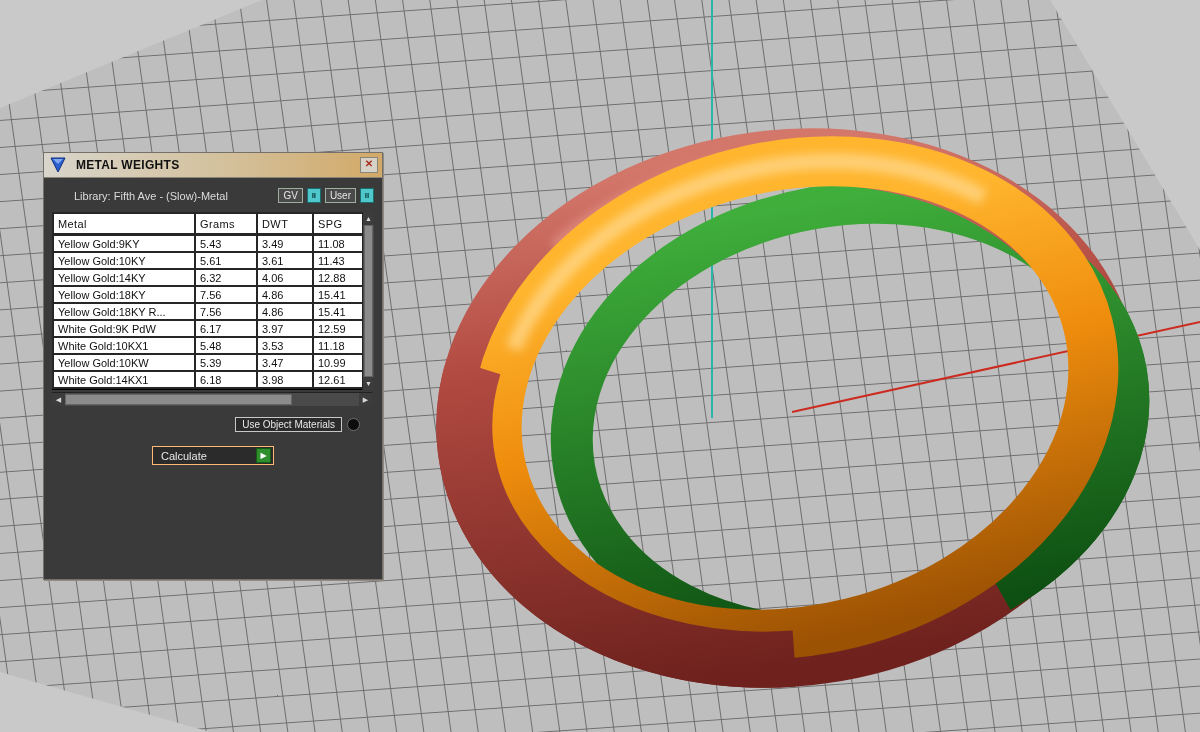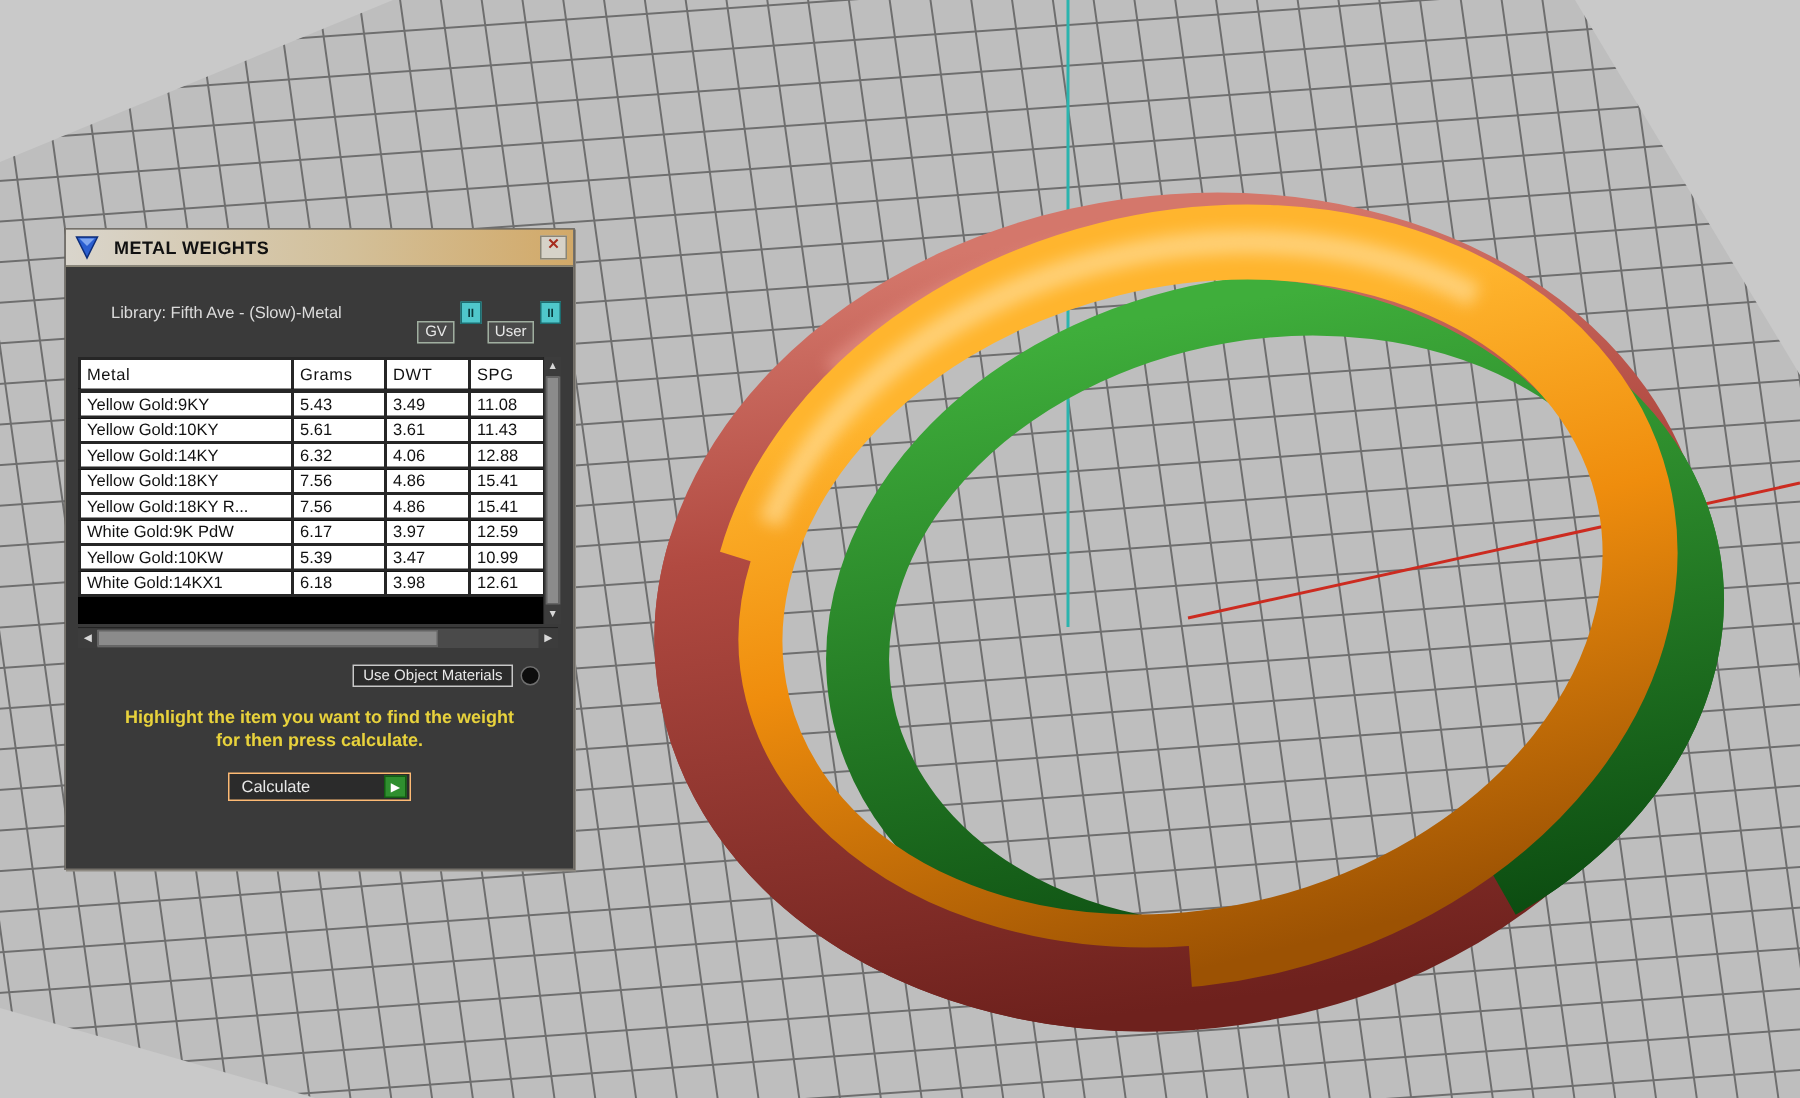--- a/index.html
+++ b/index.html
@@ -46,21 +46,21 @@
     width:16px;height:14px;background:#d6d2c8;border:1px solid #8a8677;
     color:#a62b1d;font-size:10px;font-weight:bold;line-height:12px;text-align:center;
     cursor:default;
   }
   .panel-body{padding:10px 8px 0 8px;color:#e6e6e6;}
   .lib-row{display:flex;align-items:center;justify-content:space-between;margin-bottom:9px;}
   .lib-label{font-size:11px;color:#dcdcdc;margin-left:22px;}
   .toggle-group{display:flex;align-items:center;gap:4px;}
   .mini-btn{
     font-size:10px;color:#e8e8e8;background:#4a4a4a;border:1px solid #9fae9f;
-    padding:0 4px;line-height:13px;margin-top:26px;
+    padding:0 4px;line-height:13px;
   }
   .toggle-sq{
     width:12px;height:13px;background:#4fc7cb;border:1px solid #1c6d70;
     color:#083a3c;font-size:8px;font-weight:bold;line-height:13px;text-align:center;
   }
   .table-zone{display:flex;}
   .table-clip{width:359px;overflow:hidden;background:#000000;}
   table.metals{border-collapse:collapse;width:330px;table-layout:fixed;}
   table.metals th,table.metals td{
     border:2px solid #262626;background:#ffffff;color:#111;
@@ -223,20 +223,26 @@
                 <td>4.86</td>
                 <td>15.41</td>
               </tr>
               <tr>
                 <td>White Gold:9K PdW</td>
                 <td>6.17</td>
                 <td>3.97</td>
                 <td>12.59</td>
               </tr>
               <tr>
+                <td>White Gold:10KX1</td>
+                <td>5.48</td>
+                <td>3.53</td>
+                <td>11.18</td>
+              </tr>
+              <tr>
                 <td>Yellow Gold:10KW</td>
                 <td>5.39</td>
                 <td>3.47</td>
                 <td>10.99</td>
               </tr>
               <tr>
                 <td>White Gold:14KX1</td>
                 <td>6.18</td>
                 <td>3.98</td>
                 <td>12.61</td>
@@ -258,24 +264,20 @@
       <div class="h-arrow">▶</div>
     </div>
 
     <div class="materials-row">
       <span class="materials-box">
         <span>Use Object Materials</span>
       </span>
       <span class="radio-circle"></span>
     </div>
 
-    <div class="instruction">
-      <div>Highlight the item you want to find the weight</div>
-      <div>for then press calculate.</div>
-    </div>
 
     <div class="calc-row">
       <span class="calc-btn">
         <span class="calc-label">Calculate</span>
         <span class="calc-arrow">▶</span>
       </span>
     </div>
   </div>
 </div>
 

